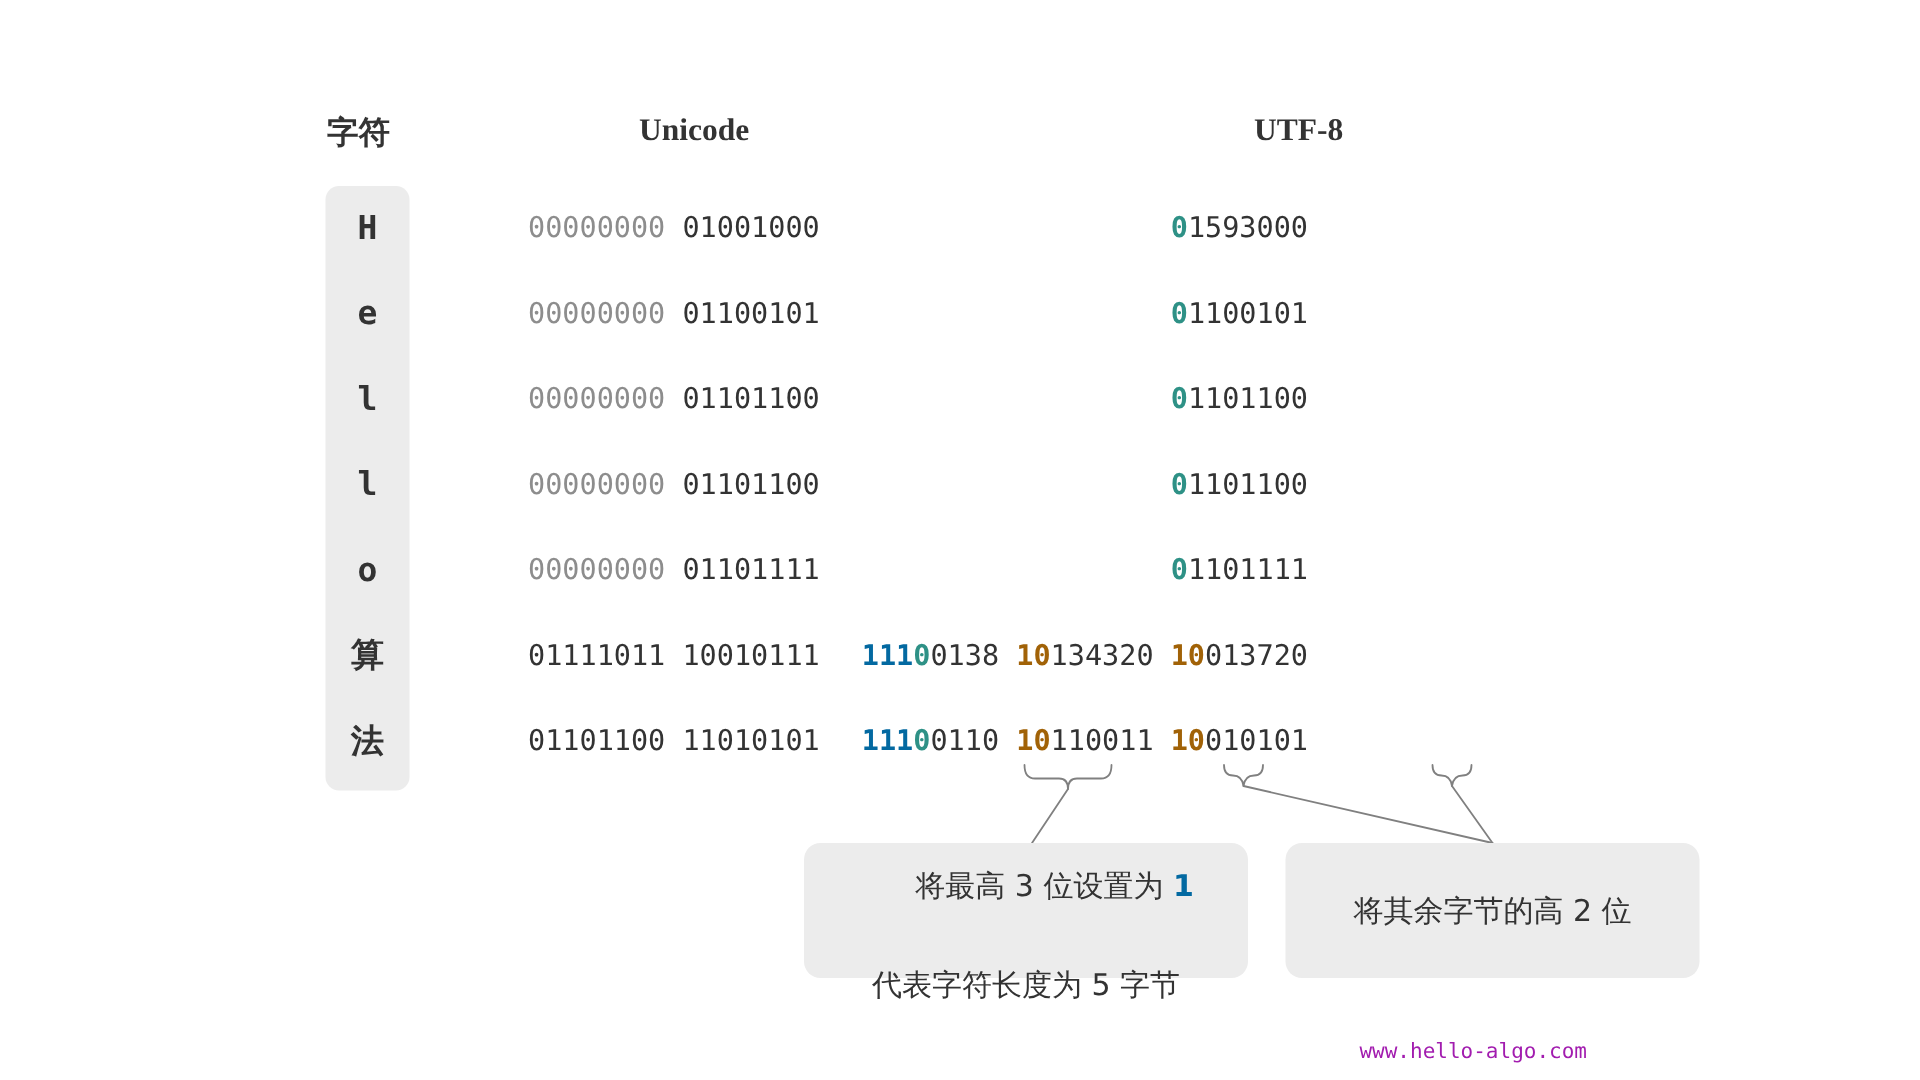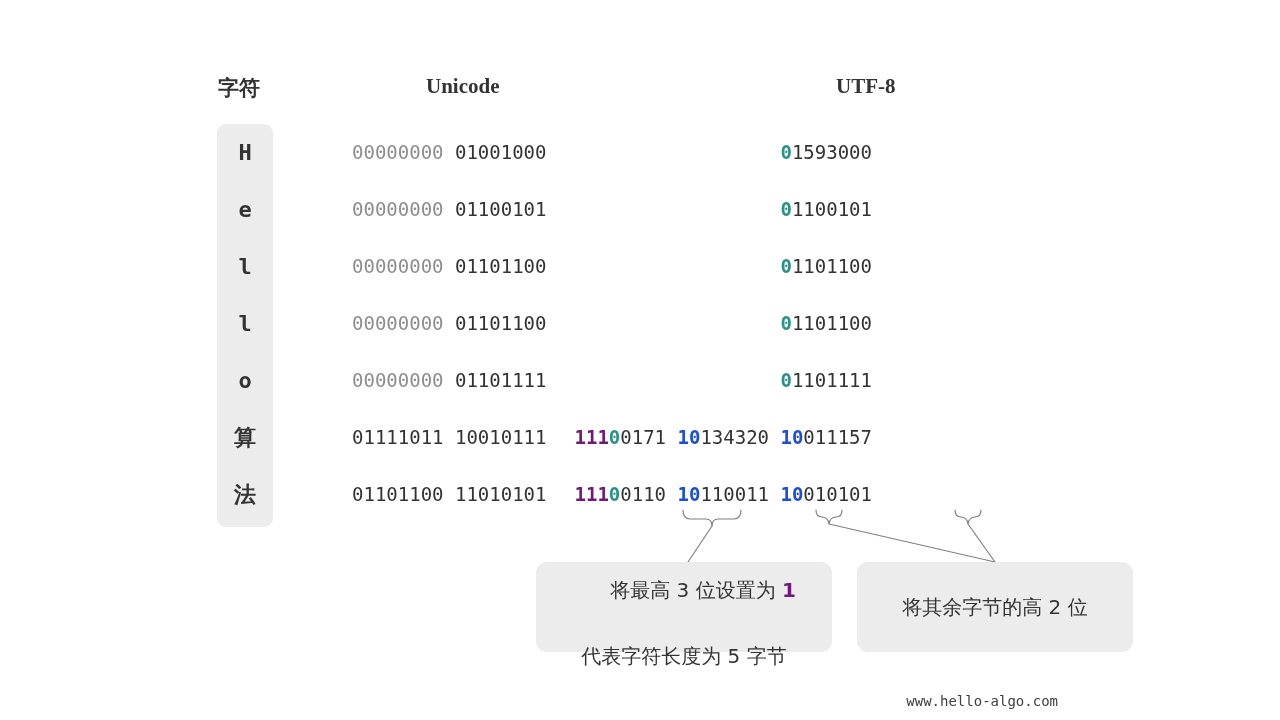--- a/index.html
+++ b/index.html
@@ -75,22 +75,22 @@
     font-size: 19px;
     white-space: pre;
     letter-spacing: 0px;
   }
   .unicode-cell { left: 352px; }
   .utf8-cell    { right: 212px; text-align: right; }
 
   .b-dim   { color: #8d8d8d; }
   .b-dark  { color: #333333; }
   .b-teal  { color: #2e9186; font-weight: bold; }
-  .b-green { color: #701a75; font-weight: bold; }
-  .b-blue  { color: #1d4ed8; font-weight: bold; }
+  .b-green { color: #0369a1; font-weight: bold; }
+  .b-blue  { color: #a16207; font-weight: bold; }
 
   
   #overlay {
     position: absolute;
     left: 0; top: 0;
     width: 1280px;
     height: 720px;
     pointer-events: none;
   }
 
@@ -113,21 +113,21 @@
   #callout-right { left: 857px; top: 557px; width: 276px; height: 90px; }
   .callout .line { white-space: pre; }
 
   
   #watermark {
     position: absolute;
     right: 26px;
     bottom: 16px;
     font-family: "DejaVu Sans Mono", "Liberation Mono", monospace;
     font-size: 14px;
-    color: #404040;
+    color: #a21caf;
     white-space: nowrap;
   }
 </style>
 </head>
 <body>
 
 <div id="stage">
 
   <div class="col-header cjk" id="hdr-char">字符</div>
   <div class="col-header" id="hdr-unicode">Unicode</div>
@@ -148,21 +148,21 @@
       <div class="bits-row utf8-cell" style="top: 119px;"><span class="b-teal">0</span><span class="b-dark">1593000</span></div>
       <div class="bits-row unicode-cell" style="top: 176px;"><span class="b-dim">00000000 </span><span class="b-dark">01100101</span></div>
       <div class="bits-row utf8-cell" style="top: 176px;"><span class="b-teal">0</span><span class="b-dark">1100101</span></div>
       <div class="bits-row unicode-cell" style="top: 233px;"><span class="b-dim">00000000 </span><span class="b-dark">01101100</span></div>
       <div class="bits-row utf8-cell" style="top: 233px;"><span class="b-teal">0</span><span class="b-dark">1101100</span></div>
       <div class="bits-row unicode-cell" style="top: 290px;"><span class="b-dim">00000000 </span><span class="b-dark">01101100</span></div>
       <div class="bits-row utf8-cell" style="top: 290px;"><span class="b-teal">0</span><span class="b-dark">1101100</span></div>
       <div class="bits-row unicode-cell" style="top: 347px;"><span class="b-dim">00000000 </span><span class="b-dark">01101111</span></div>
       <div class="bits-row utf8-cell" style="top: 347px;"><span class="b-teal">0</span><span class="b-dark">1101111</span></div>
       <div class="bits-row unicode-cell" style="top: 404px;"><span class="b-dark">01111011 10010111</span></div>
-      <div class="bits-row utf8-cell" style="top: 404px;"><span class="b-green">111</span><span class="b-teal">0</span><span class="b-dark">0171 </span><span class="b-blue">10</span><span class="b-dark">134320 </span><span class="b-blue">10</span><span class="b-dark">011157</span></div>
+      <div class="bits-row utf8-cell" style="top: 404px;"><span class="b-green">111</span><span class="b-teal">0</span><span class="b-dark">0138 </span><span class="b-blue">10</span><span class="b-dark">134320 </span><span class="b-blue">10</span><span class="b-dark">013720</span></div>
       <div class="bits-row unicode-cell" style="top: 461px;"><span class="b-dark">01101100 11010101</span></div>
       <div class="bits-row utf8-cell" style="top: 461px;"><span class="b-green">111</span><span class="b-teal">0</span><span class="b-dark">0110 </span><span class="b-blue">10</span><span class="b-dark">110011 </span><span class="b-blue">10</span><span class="b-dark">010101</span></div>
     </div>
 
   <svg id="overlay" viewBox="0 0 1280 720" width="1280" height="720">
     <g fill="none" stroke="#808080" stroke-width="1.2" stroke-linecap="round" stroke-linejoin="round">
 
       <path d="M683,505 Q683,514 690,514 L706,514 Q712,514 712,521 Q712,514 718,514 L734,514 Q741,514 741,505"></path>
 
       <path d="M712,521 L688,557"></path>

